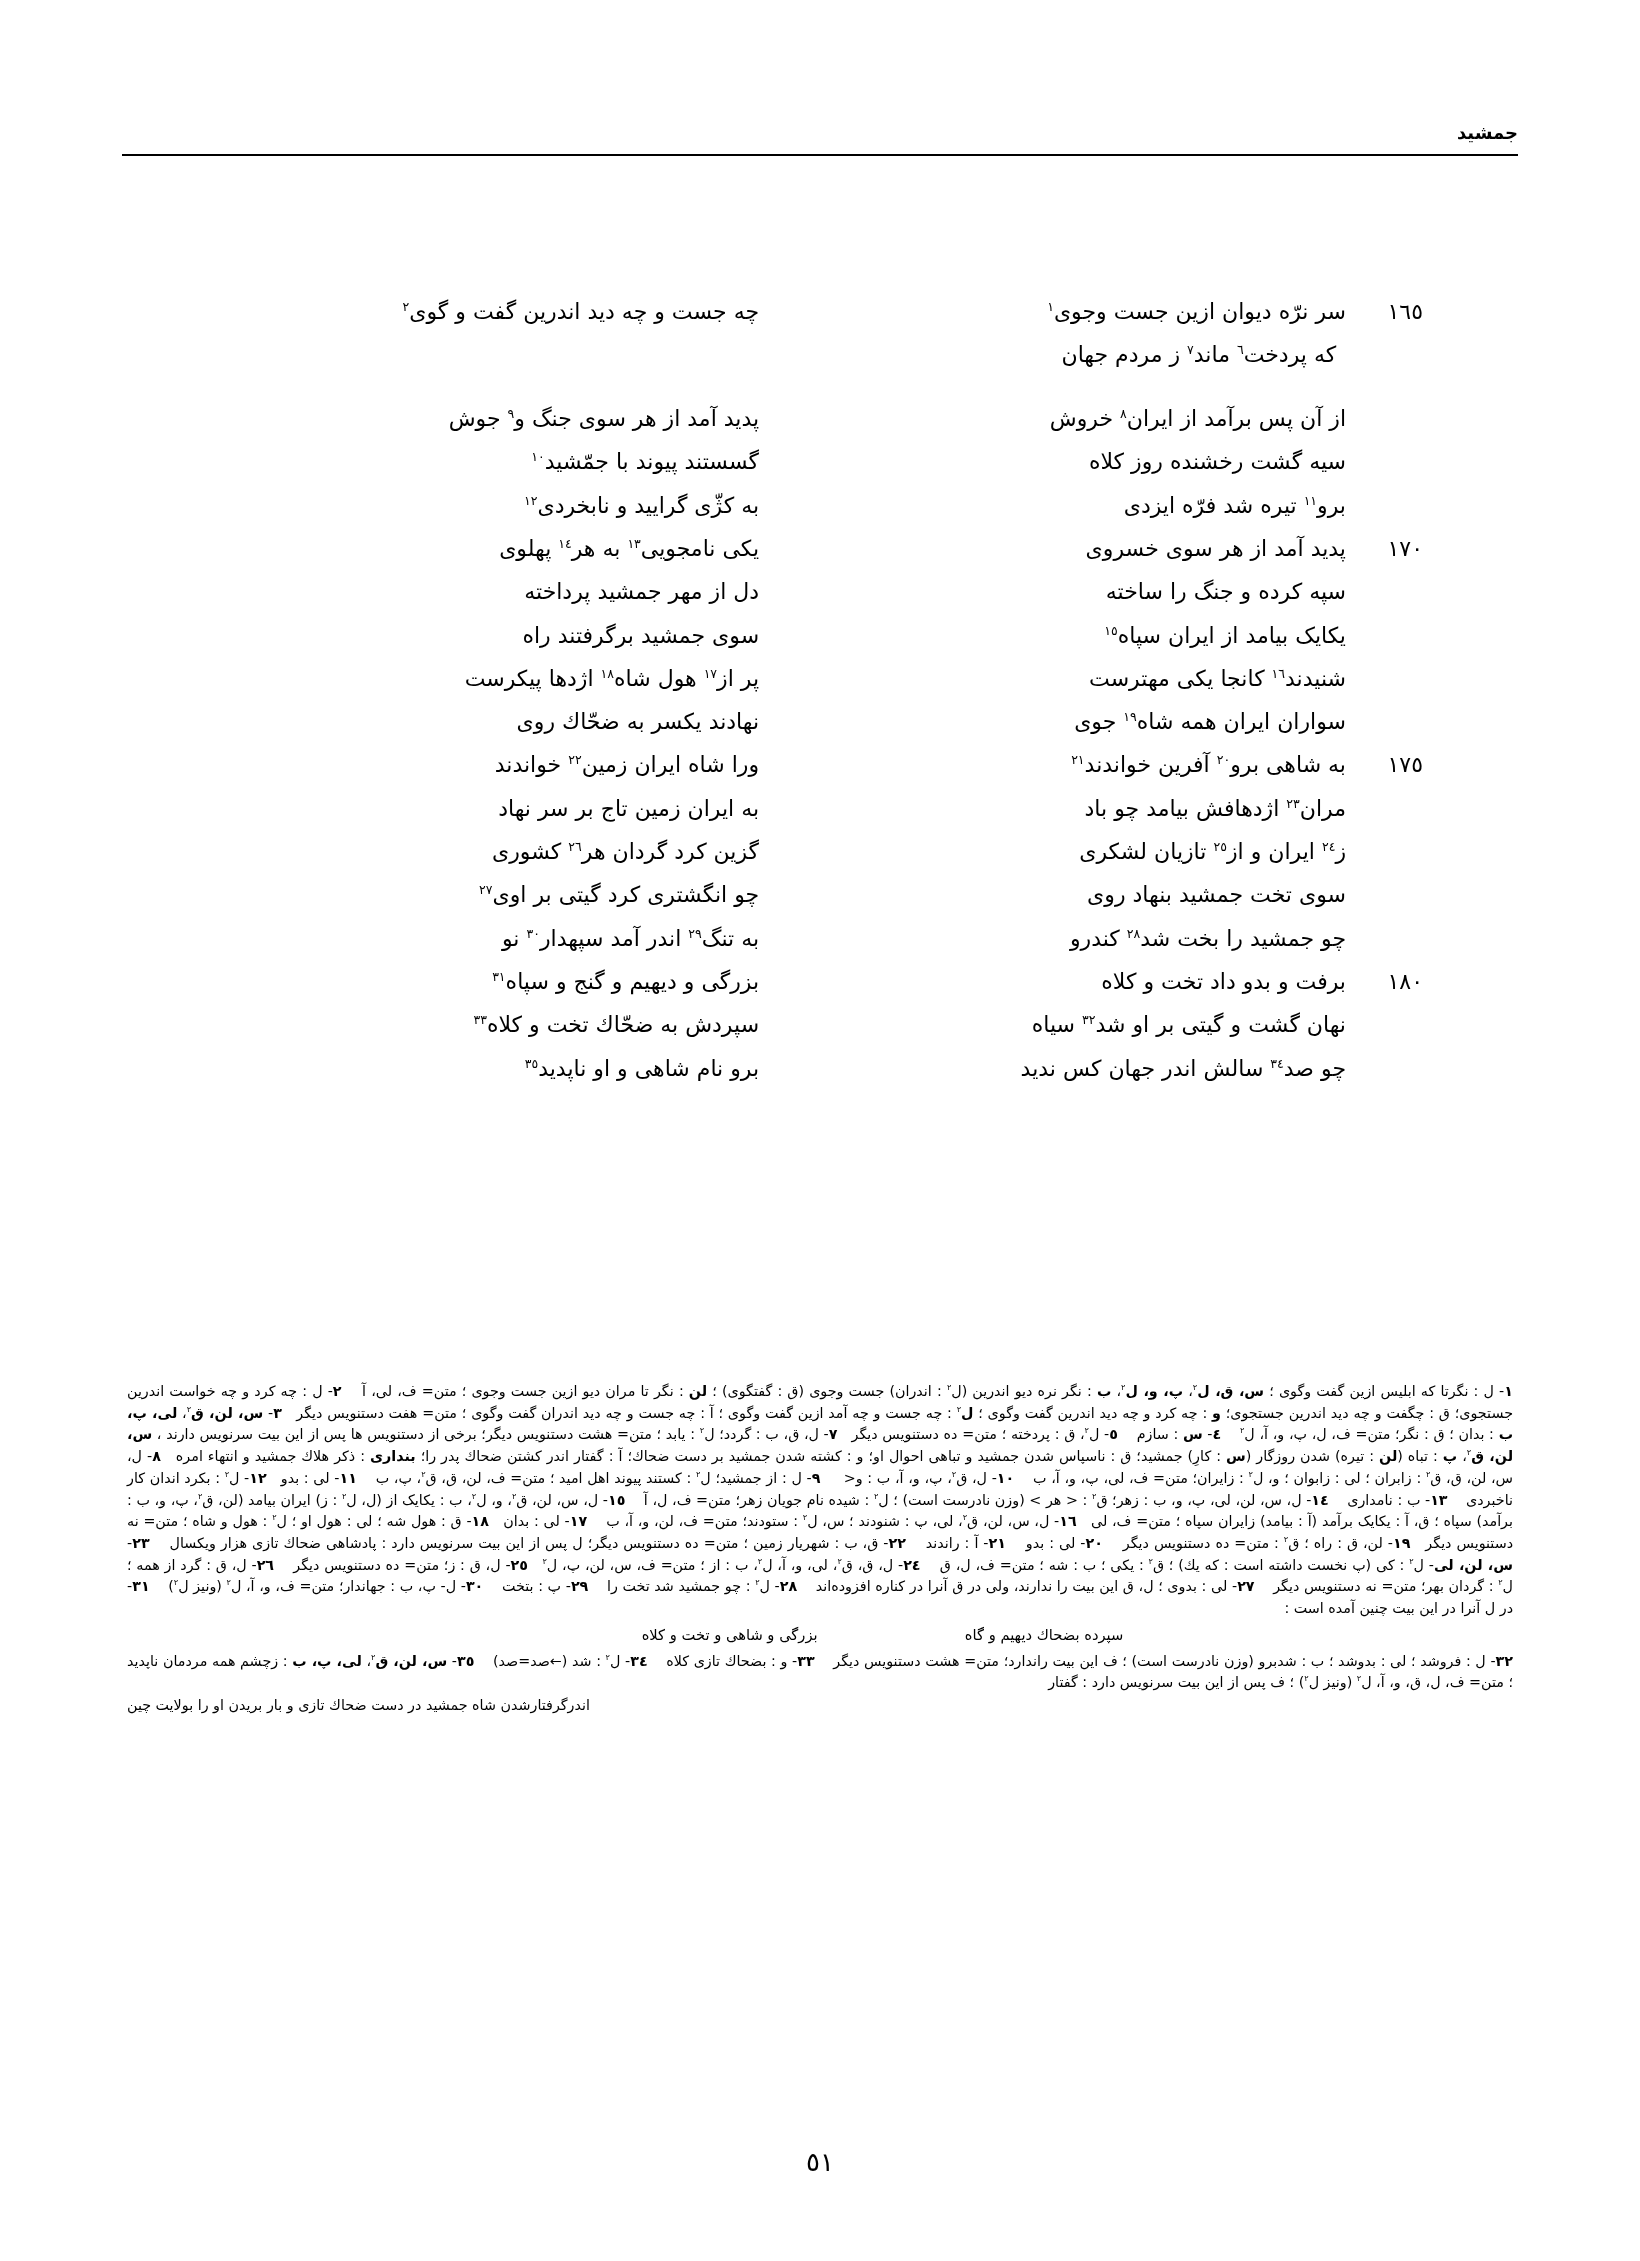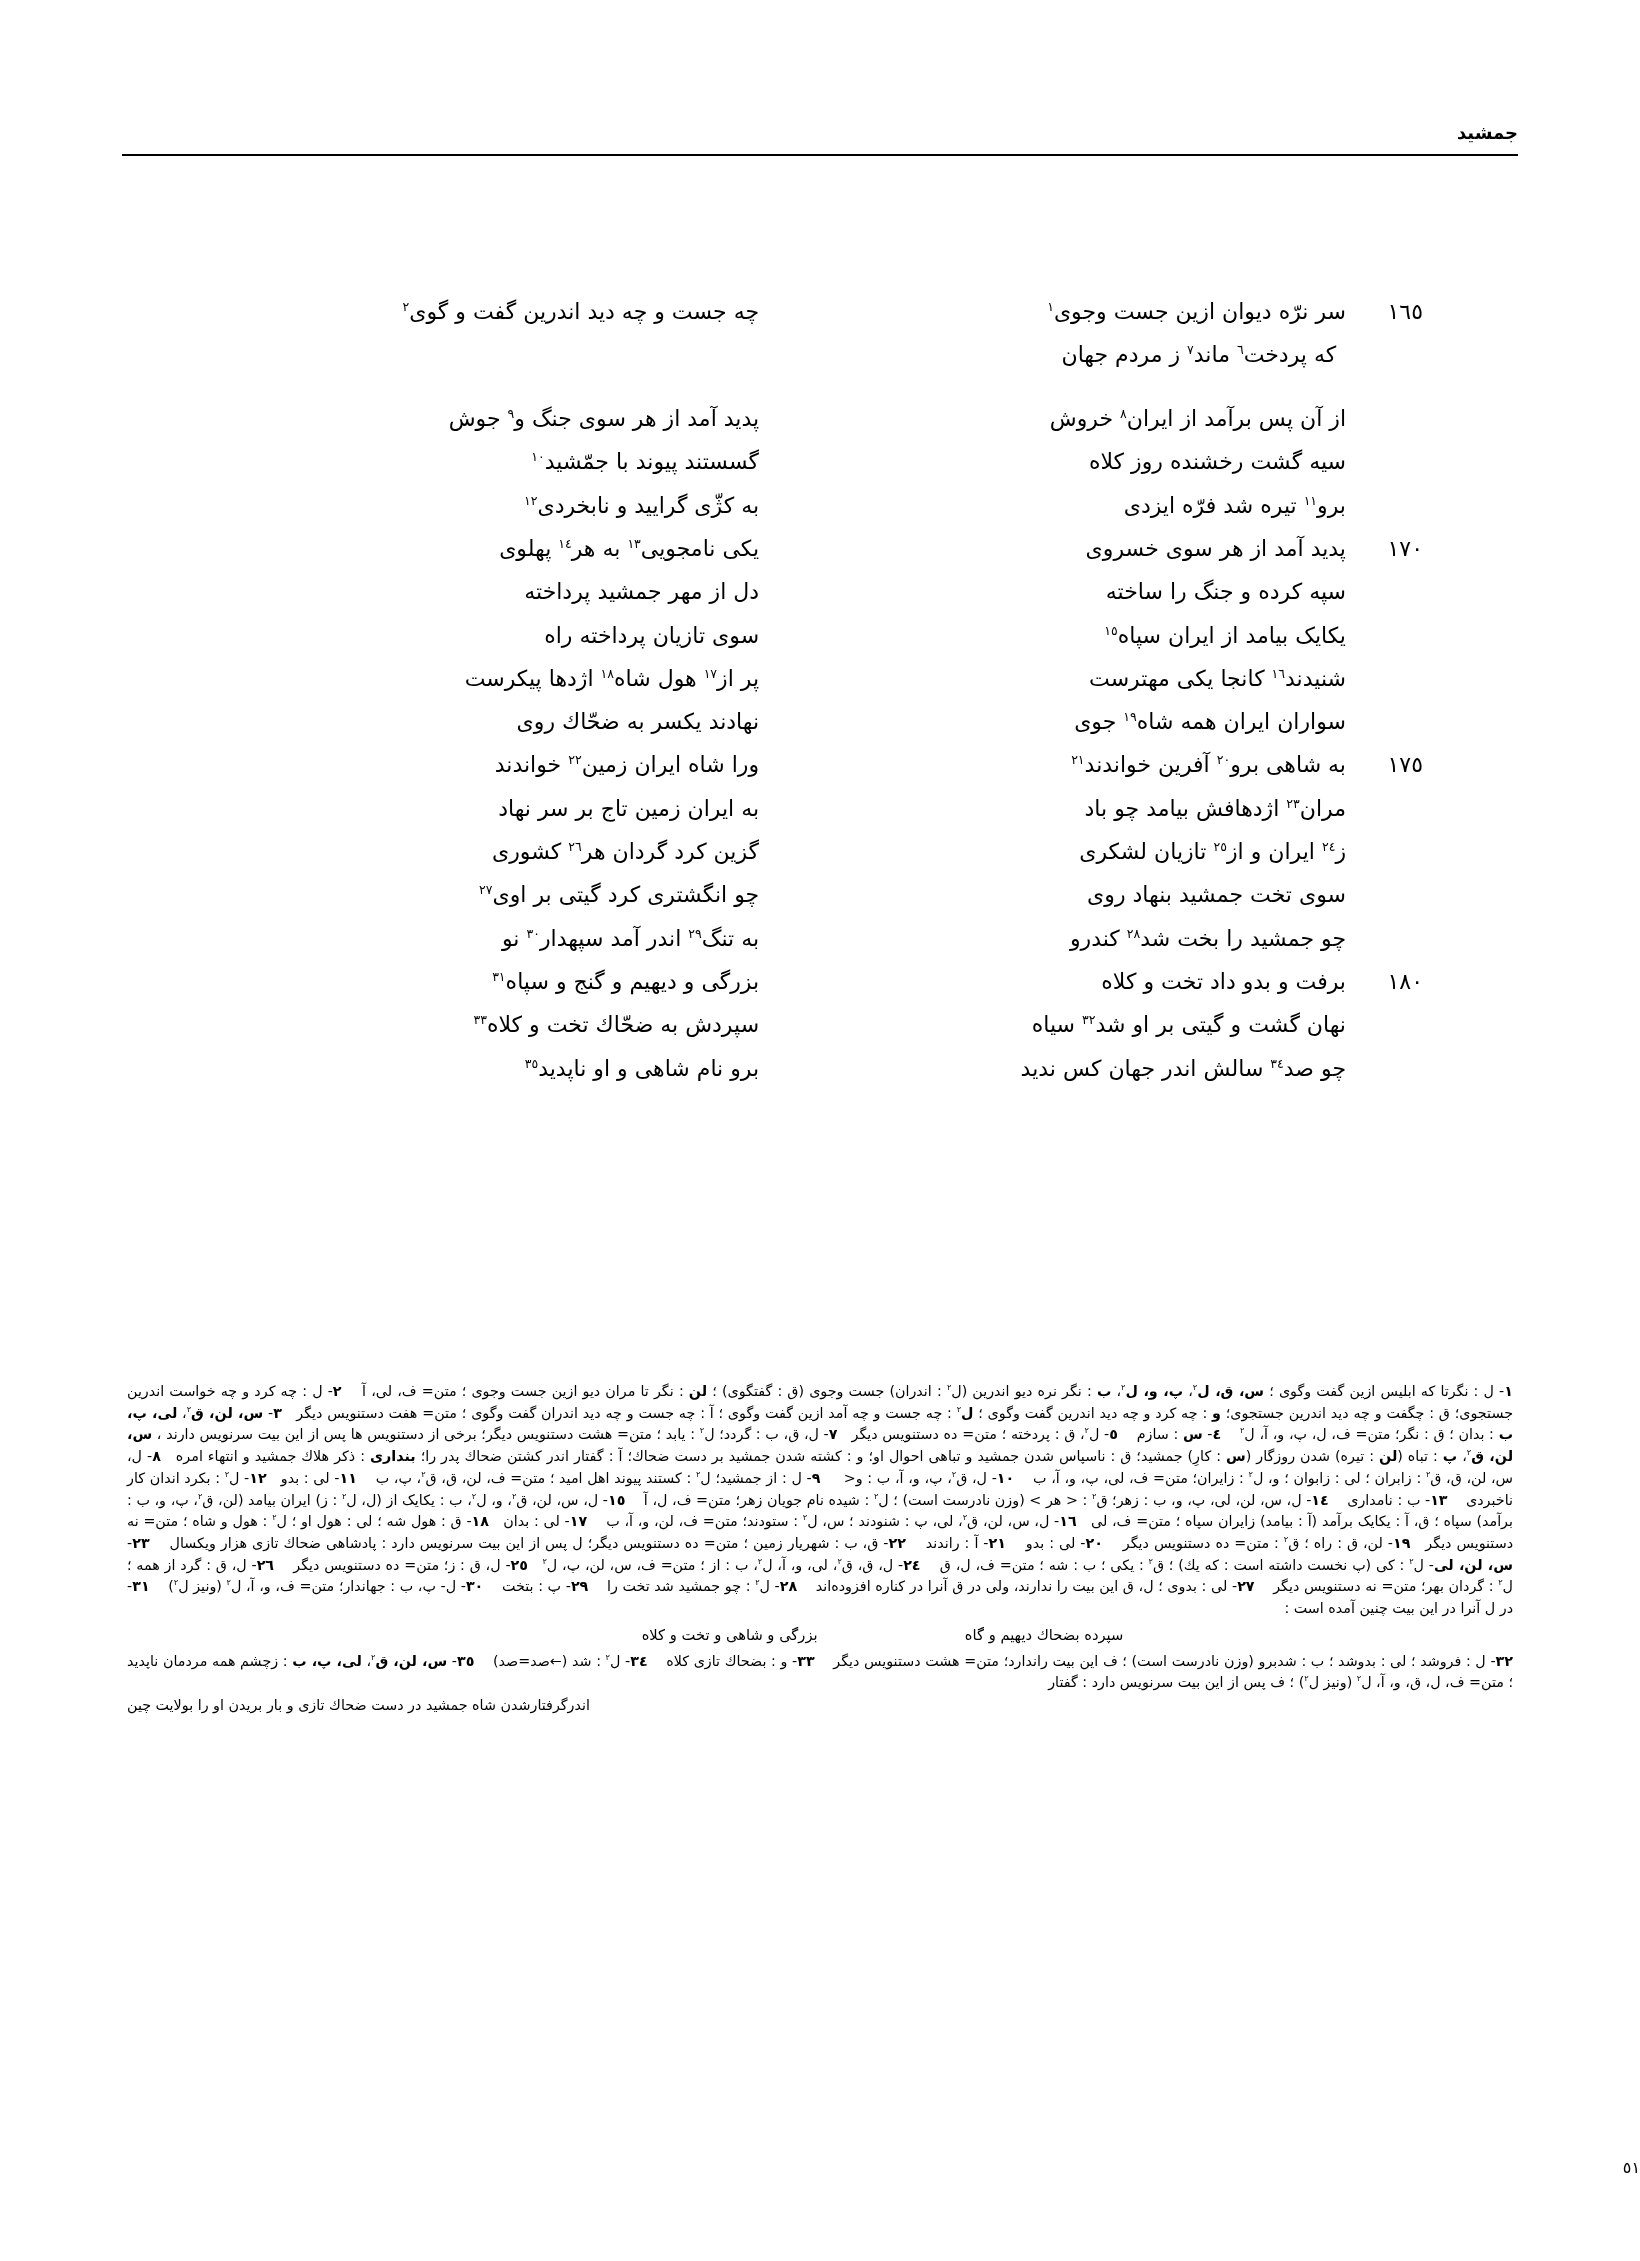--- a/index.html
+++ b/index.html
@@ -114,21 +114,22 @@
     direction: rtl;
     margin-top: 1.4px;
   }
 
   
   .folio {
     position: absolute;
     bottom: 84px;
     left: 0;
     right: 0;
-    font-size: 16px;
+    text-align: center;
+    font-size: 26px;
   }
 </style>
 </head>
 <body>
 
 <div class="page">
 
   <div class="header">
     <div class="header-title">جمشید</div>
     <div class="header-rule"></div>
@@ -169,21 +170,21 @@
             <div class="hemistich second j3">یکی نامجویی<sup>١٣</sup> به هر<sup>١٤</sup> پهلوی</div>
           </div>
           <div class="verse-row">
             <div class="num-col"></div>
             <div class="hemistich first j3">سپه کرده و جنگ را ساخته</div>
             <div class="hemistich second j3">دل از مهر جمشید پرداخته</div>
           </div>
           <div class="verse-row">
             <div class="num-col"></div>
             <div class="hemistich first j3">یکایک بیامد از ایران سپاه<sup>١٥</sup></div>
-            <div class="hemistich second j3">سوی تازیان پرداخته راه</div>
+            <div class="hemistich second j3">سوی جمشید برگرفتند راه</div>
           </div>
           <div class="verse-row">
             <div class="num-col"></div>
             <div class="hemistich first j3">شنیدند<sup>١٦</sup> کانجا یکی مهترست</div>
             <div class="hemistich second j3">پر از<sup>١٧</sup> هول شاه<sup>١٨</sup> اژدها پیکرست</div>
           </div>
           <div class="verse-row">
             <div class="num-col"></div>
             <div class="hemistich first j3">سواران ایران همه شاه<sup>١٩</sup> جوی</div>
             <div class="hemistich second j3">نهادند یکسر به ضحّاك روی</div>

